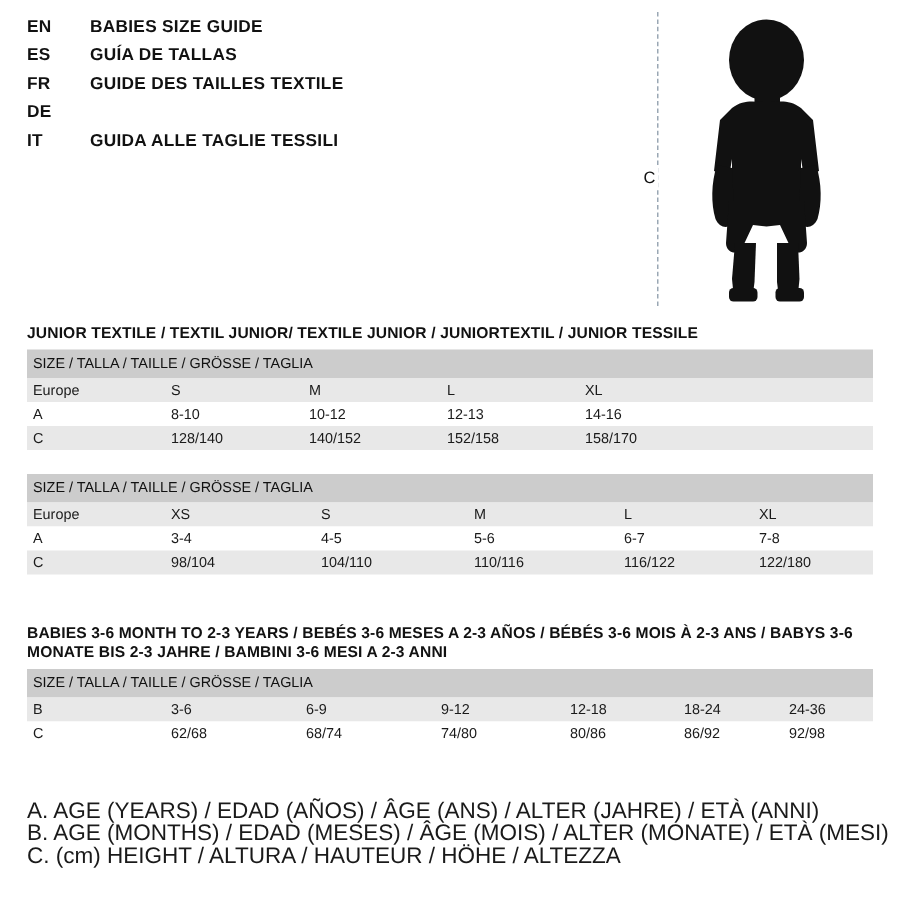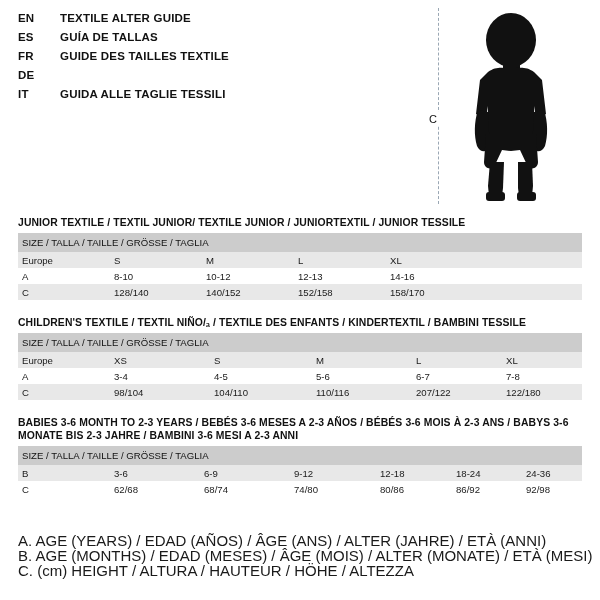--- a/index.html
+++ b/index.html
@@ -136,21 +136,21 @@
   }
 </style>
 </head>
 <body>
 
 <div class="page">
 
   <div class="header">
     <div class="header-row">
       <div class="lang-code">EN</div>
-      <div class="lang-title">TEXTILE ALTER GUIDE</div>
+      <div class="lang-title">BABIES SIZE GUIDE</div>
     </div>
     <div class="header-row">
       <div class="lang-code">ES</div>
       <div class="lang-title">GUÍA DE TALLAS</div>
     </div>
     <div class="header-row">
       <div class="lang-code">FR</div>
       <div class="lang-title">GUIDE DES TAILLES TEXTILE</div>
     </div>
     <div class="header-row">
@@ -228,21 +228,20 @@
           <td>128/140</td>
           <td>140/152</td>
           <td>152/158</td>
           <td>158/170</td>
         </tr>
       </tbody>
     </table>
   </div>
 
   <div class="section" style="top:316px;">
-    <div class="section-title">CHILDREN'S TEXTILE / TEXTIL NIÑO/ₐ / TEXTILE DES ENFANTS / KINDERTEXTIL / BAMBINI TESSILE</div>
     <table class="size-table">
       <colgroup>
         <col style="width:92px">
           <col style="width:100px">
           <col style="width:102px">
           <col style="width:100px">
           <col style="width:90px">
           <col style="width:80px">
       </colgroup>
       <tbody>
@@ -263,21 +262,21 @@
           <td>4-5</td>
           <td>5-6</td>
           <td>6-7</td>
           <td>7-8</td>
         </tr>
         <tr class="alt-row">
           <td>C</td>
           <td>98/104</td>
           <td>104/110</td>
           <td>110/116</td>
-          <td>207/122</td>
+          <td>116/122</td>
           <td>122/180</td>
         </tr>
       </tbody>
     </table>
   </div>
 
   <div class="section" style="top:416px;">
     <div class="section-title">BABIES 3-6 MONTH TO 2-3 YEARS / BEBÉS 3-6 MESES A 2-3 AÑOS / BÉBÉS 3-6 MOIS À 2-3 ANS / BABYS 3-6 MONATE BIS 2-3 JAHRE / BAMBINI 3-6 MESI A 2-3 ANNI</div>
     <table class="size-table">
       <colgroup>

